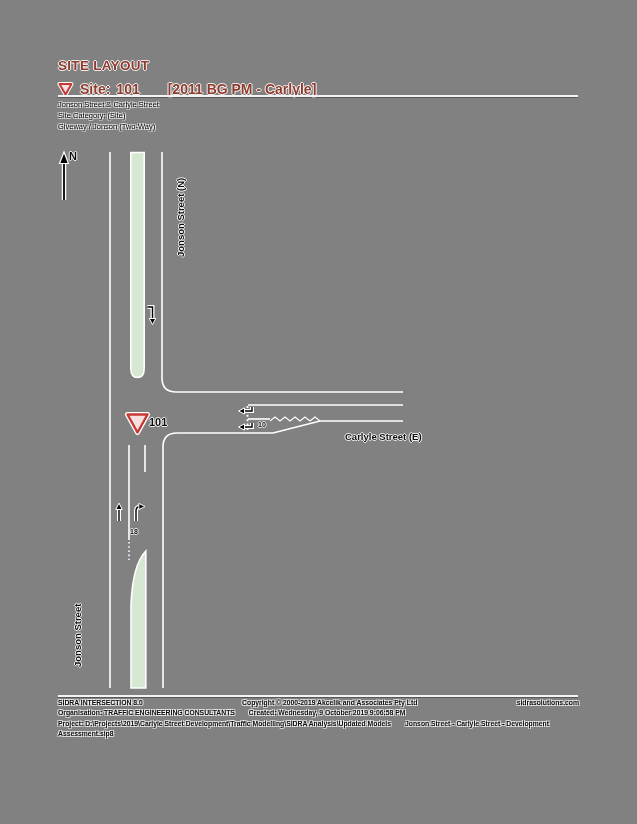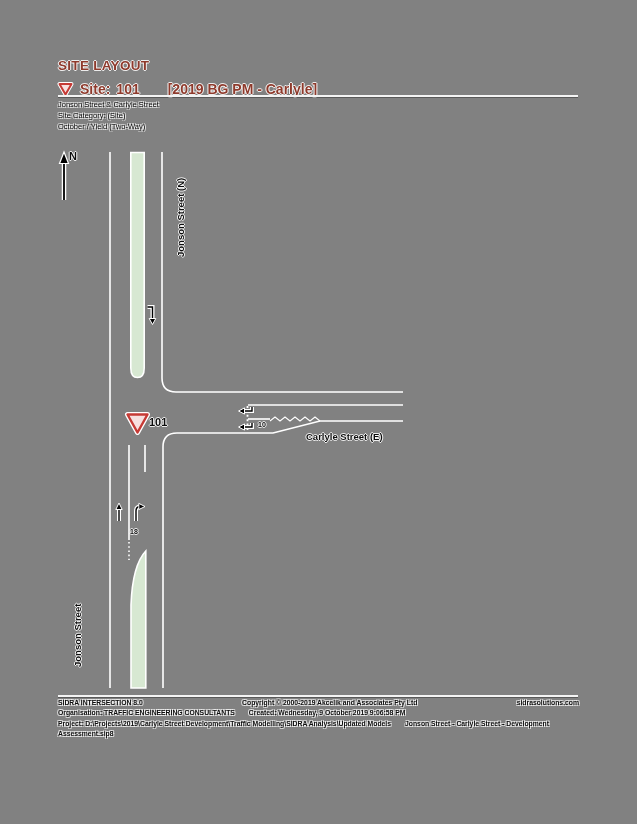--- a/index.html
+++ b/index.html
@@ -38,21 +38,21 @@
   }
   .rule-top{top:95px;}
   .rule-foot{top:695px;}
   .desc{
     position:absolute;left:58px;top:99px;
     font-size:7.5px;line-height:11px;color:#0d0d0d;font-weight:normal;
   }
 
   
   .lbl{position:absolute;color:#0d0d0d;font-weight:bold;white-space:nowrap;}
-  .street-h{font-size:9.5px;}
+  .street-h{font-size:9.5px;margin-left:39px;}
   .street-v{
     font-size:9.5px;transform-origin:0 100%;transform:rotate(-90deg);
   }
   .north-n{font-size:11px;}
   .marker-101{font-size:11px;}
   .lane-num{font-size:7px;}
 
   svg.diagram{position:absolute;left:0;top:0;pointer-events:none;}
 
   
@@ -72,29 +72,29 @@
 
   <div class="title halo">SITE LAYOUT</div>
 
   <div class="site-row">
     <svg width="17" height="16">
       <polygon points="2.5,3 14.5,3 8.5,13.5" fill="none" stroke="#ffffff" stroke-width="4" stroke-linejoin="round"></polygon>
       <polygon points="2.5,3 14.5,3 8.5,13.5" fill="#f7e0e0" stroke="#c63a35" stroke-width="2" stroke-linejoin="round"></polygon>
     </svg>
     <span class="t halo">Site:</span>
     <span class="t halo">101</span>
-    <span class="t halo scenario">[2019 BG PM - Carlyle]</span>
+    <span class="t halo scenario">[2011 BG PM - Carlyle]</span>
   </div>
 
   <div class="hrule rule-top"></div>
 
   <div class="desc">
     <div class="halo-soft">Jonson Street &amp; Carlyle Street</div>
     <div class="halo-soft">Site Category: (Site)</div>
-    <div class="halo-soft">October / Yield (Two-Way)</div>
+    <div class="halo-soft">Giveway / Jonson (Two-Way)</div>
   </div>
 
   <svg class="diagram" width="637" height="824" viewBox="0 0 637 824">
 
     <path d="M130.8,152.5 H144.2 V368 Q144.2,377.5 137.5,377.5 Q130.8,377.5 130.8,368 Z" fill="#d7e8d2" stroke="#ffffff" stroke-width="1.6"></path>
     <path d="M131,688 V605 Q132.5,565 145.8,551 V688 Z" fill="#d7e8d2" stroke="#ffffff" stroke-width="1.6"></path>
 
     <g stroke="#ffffff" stroke-width="1.6" fill="none">
       <path d="M110,152 V688"></path>
       <path d="M162,152 V378 Q162,392 176,392 H403"></path>

